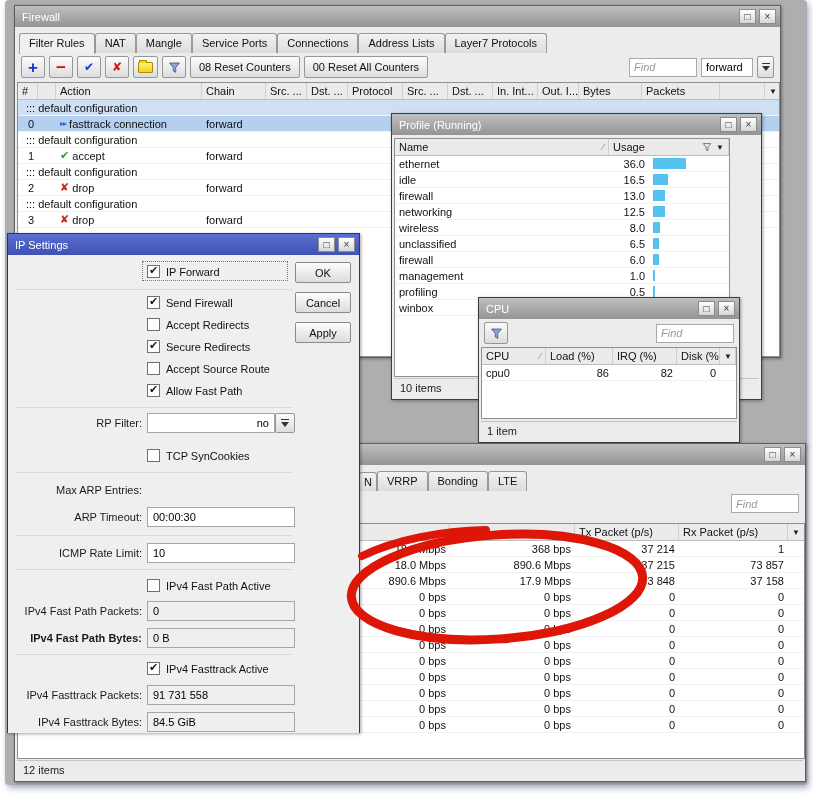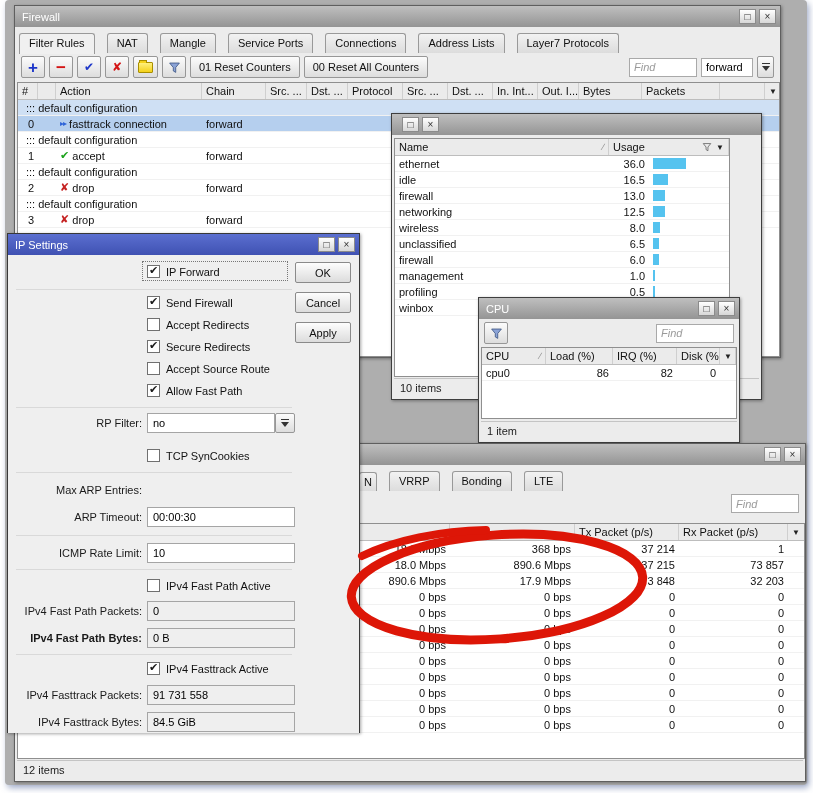--- a/index.html
+++ b/index.html
@@ -15,21 +15,21 @@
   .titlebar.active{background:linear-gradient(#5b6fd0,#3f51b2);}
   .titletext{flex:1;white-space:nowrap;overflow:hidden;}
   .winbtn{width:17px;height:15px;margin-left:3px;background:linear-gradient(#ffffff,#d7d7d7);
           border:1px solid #8b8b8b;color:#333;display:flex;align-items:center;justify-content:center;
           font-size:10px;line-height:1;}
   .statusbar{position:absolute;left:2px;right:2px;bottom:2px;height:19px;background:#ececec;
              border-top:1px solid #c4c4c4;display:flex;align-items:center;padding:0 6px;color:#222;}
 
   
   .tabs{display:flex;align-items:flex-end;height:26px;padding:4px 4px 0 4px;}
-  .tab{padding:3px 9px 4px 9px;margin-right:12px;background:linear-gradient(#f2f2f2,#dcdcdc);
+  .tab{padding:3px 9px 4px 9px;margin-right:0;background:linear-gradient(#f2f2f2,#dcdcdc);
        border:1px solid #999;border-bottom:none;border-radius:3px 3px 0 0;white-space:nowrap;}
   .tab.active{background:#f0f0f0;position:relative;z-index:2;padding-bottom:5px;margin-bottom:-1px;}
 
   
   .toolbar{display:flex;align-items:center;gap:4px;padding:3px 6px;}
   .tbtn{height:22px;min-width:24px;padding:0 4px;background:linear-gradient(#fcfcfc,#dddddd);
         border:1px solid #979797;border-radius:2px;display:inline-flex;align-items:center;justify-content:center;}
   .tbtn.txt{padding:0 8px;white-space:nowrap;}
   .findbox{height:19px;border:1px solid #a9a9a9;background:#fff;padding:1px 4px;font-size:11px;width:68px;
            font-family:"Liberation Sans",sans-serif;}
@@ -113,21 +113,21 @@
           <span class="ic ic-cross">✘</span>
         </span>
       <span class="tbtn">
           <span class="folder"></span>
         </span>
       <span class="tbtn">
         <svg width="13" height="13" viewBox="0 0 16 16">
             <path d="M2 2.5h12L9.5 8v6l-3-1.8V8z" fill="#8ba3d6" stroke="#3c5583" stroke-width="1"></path>
           </svg>
       </span>
-      <span class="tbtn txt">01  Reset Counters</span>
+      <span class="tbtn txt">08  Reset Counters</span>
       <span class="tbtn txt">00  Reset All Counters</span>
       <span style="flex:1"></span>
       <input class="findbox" placeholder="Find" style="">
       <input class="findbox" style="width: 52px; font-style: normal;" value="forward">
       <span class="tbtn" style="min-width:17px;padding:0 2px;">
           <span class="dropglyph"></span>
         </span>
     </div>
     <div class="tblarea" style="left:2px;top:76px;width:763px;height:275px;">
       <div class="trow thead" style="grid-template-columns:20px 18px 146px 64px 41px 41px 55px 45px 45px 45px 41px 63px 78px 45px 16px;">
@@ -187,20 +187,21 @@
         <span class="cell"></span>
         <span class="cell"><span class="ic ic-drop">✘</span>&nbsp;<span>drop</span></span>
         <span class="cell">forward</span>
         <span class="cell"></span>
       </div>
     </div>
   </div>
 
   <div class="win" style="left:391px;top:113px;width:371px;height:287px;z-index:2;border-color:#3e3e3e;">
     <div class="titlebar">
+      <span class="titletext">Profile (Running)</span>
       <span class="winbtn">□</span>
       <span class="winbtn">×</span>
     </div>
     <div class="tblarea" style="left:2px;top:24px;width:336px;height:239px;">
       <div class="trow thead" style="grid-template-columns:214px 1fr;">
         <span class="cell">
             <span>Name</span>
             <span style="margin-left:auto;color:#8a8a8a;font-size:9px;">∕</span>
           </span>
         <span class="cell">
@@ -372,21 +373,21 @@
         <span class="cell num">890.6 Mbps</span>
         <span class="cell num">37 215</span>
         <span class="cell num">73 857</span>
         <span class="cell"></span>
       </div>
       <div class="trow" style="grid-template-columns:330px 102px 125px 104px 109px 18px;">
         <span class="cell"></span>
         <span class="cell num">890.6 Mbps</span>
         <span class="cell num">17.9 Mbps</span>
         <span class="cell num">73 848</span>
-        <span class="cell num">32 203</span>
+        <span class="cell num">37 158</span>
         <span class="cell"></span>
       </div>
       <div class="trow" style="grid-template-columns:330px 102px 125px 104px 109px 18px;">
         <span class="cell"></span>
         <span class="cell num">0 bps</span>
         <span class="cell num">0 bps</span>
         <span class="cell num">0</span>
         <span class="cell num">0</span>
         <span class="cell"></span>
       </div>
@@ -483,21 +484,21 @@
       <span class="cblabel" style="left:158px;top:64px;">Accept Redirects</span>
       <span class="cb checked" style="left:139px;top:85px;"></span>
       <span class="cblabel" style="left:158px;top:86px;">Secure Redirects</span>
       <span class="cb" style="left:139px;top:107px;"></span>
       <span class="cblabel" style="left:158px;top:108px;">Accept Source Route</span>
       <span class="cb checked" style="left:139px;top:129px;"></span>
       <span class="cblabel" style="left:158px;top:130px;">Allow Fast Path</span>
       <span class="sep" style="top:152px;"></span>
 
       <span class="flabel" style="left:4px;top:162px;">RP Filter:</span>
-      <input class="fin" style="left: 139px; top: 158px; width: 128px;" value="no">
+      <input class="fin" style="left: 139px; top: 158px; width: 128px; text-align: right;" value="no">
       <span class="tbtn" style="position:absolute;left:267px;top:158px;height:20px;min-width:20px;">
           <span class="dropglyph"></span>
         </span>
 
       <span class="cb" style="left:139px;top:194px;"></span>
       <span class="cblabel" style="left:158px;top:195px;">TCP SynCookies</span>
       <span class="sep" style="top:217px;"></span>
 
       <span class="flabel" style="left:4px;top:229px;">Max ARP Entries:</span>
       <span class="flabel" style="left:4px;top:256px;">ARP Timeout:</span>

